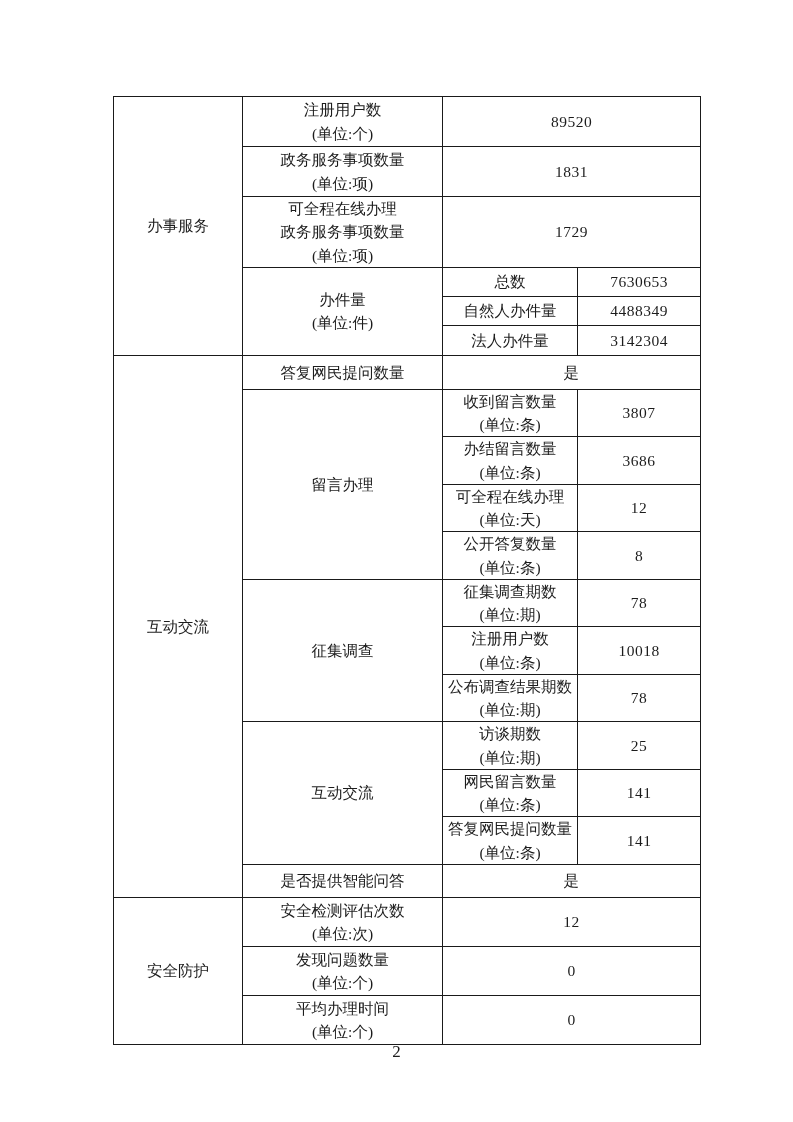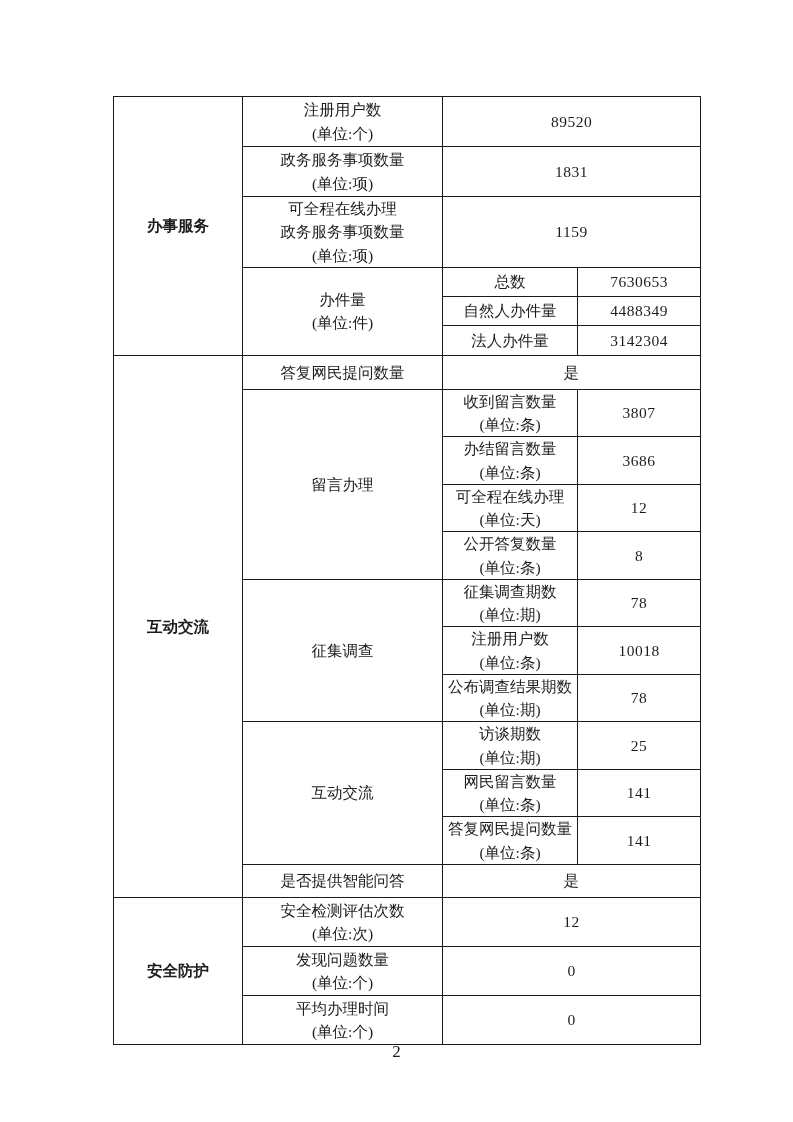--- a/index.html
+++ b/index.html
@@ -27,21 +27,21 @@
     border: 1px solid #1a1a1a;
     padding: 0 2px;
     text-align: center;
     vertical-align: middle;
     color: #1c1c1c;
     font-size: 15.5px;
     line-height: 1.5;
     white-space: pre-line;
     overflow: hidden;
   }
-  td.section-cell { font-size: 15.5px; font-weight: bold; }
+  td.section-cell { font-size: 15.5px; }
   td.label-cell   { font-size: 15.5px; }
   td.sublabel-cell{ font-size: 15.5px; }
   td.value-cell   { font-size: 16px; letter-spacing: 0.5px; }
   .page-number {
     position: absolute;
     left: 0;
     top: 1042px;
     width: 100%;
     text-align: center;
     font-size: 17px;
@@ -70,21 +70,21 @@
     </tr>
     <tr style="height:50px">
       <td class="label-cell">政务服务事项数量
 (单位:项)</td>
       <td class="value-cell" colspan="2">1831</td>
     </tr>
     <tr style="height:66px">
       <td class="label-cell">可全程在线办理
 政务服务事项数量
 (单位:项)</td>
-      <td class="value-cell" colspan="2">1159</td>
+      <td class="value-cell" colspan="2">1729</td>
     </tr>
     <tr style="height:29px">
       <td class="label-cell" rowspan="3">办件量
 (单位:件)</td>
       <td class="sublabel-cell">总数</td>
       <td class="value-cell">7630653</td>
     </tr>
     <tr style="height:29px">
       <td class="sublabel-cell">自然人办件量</td>
       <td class="value-cell">4488349</td>

